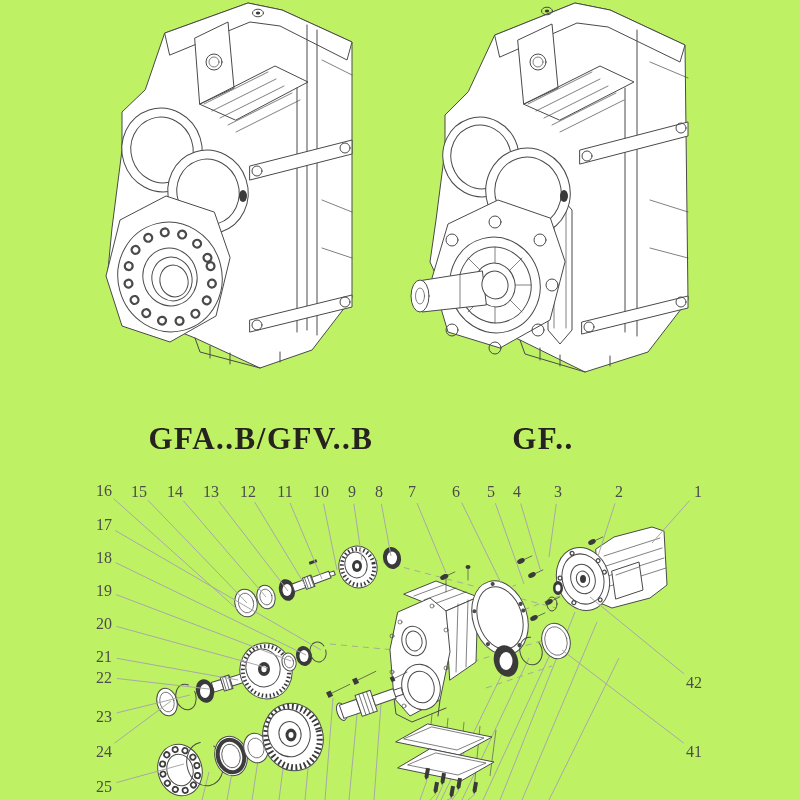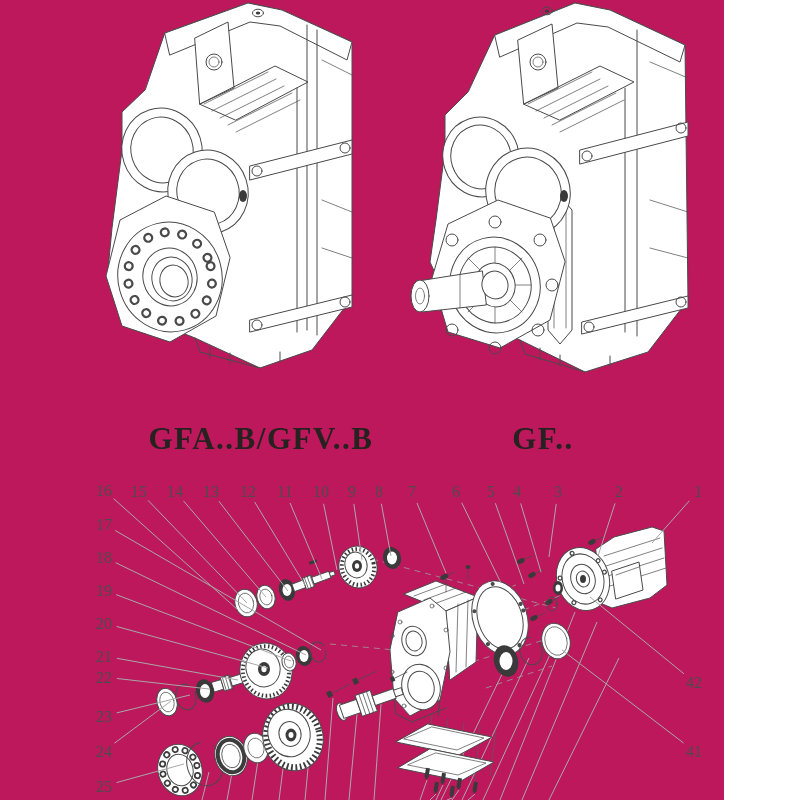--- a/index.html
+++ b/index.html
@@ -1,16 +1,16 @@
 <!DOCTYPE html>
 <html><head>
 <meta charset="utf-8">
 <style>
   html,body{margin:0;padding:0;background:#fff;}
-  .canvas{position:relative;width:724px;height:800px;background:#be185d;overflow:hidden;
+  .canvas{position:relative;width:800px;height:800px;background:#bef264;overflow:hidden;
           font-family:"Liberation Serif",serif;}
   svg{position:absolute;left:0;top:0;}
   .ln  {fill:none;stroke:#4a4a4a;stroke-width:1;stroke-linejoin:round;stroke-linecap:round;}
   .lnw {fill:#ffffff;stroke:#4a4a4a;stroke-width:1;stroke-linejoin:round;stroke-linecap:round;}
   .thin{stroke-width:0.7;}
   .dk  {fill:#3a3a3a;stroke:none;}
   .leader{stroke:#a8a8a8;stroke-width:1;fill:none;}
   .axisln{stroke:#5a5a5a;stroke-width:0.7;fill:none;}
   .dash{stroke:#9c9c9c;stroke-width:0.8;fill:none;stroke-dasharray:6 5;}
   .callout{font:16px "Liberation Serif",serif;fill:#4c4c4c;}

